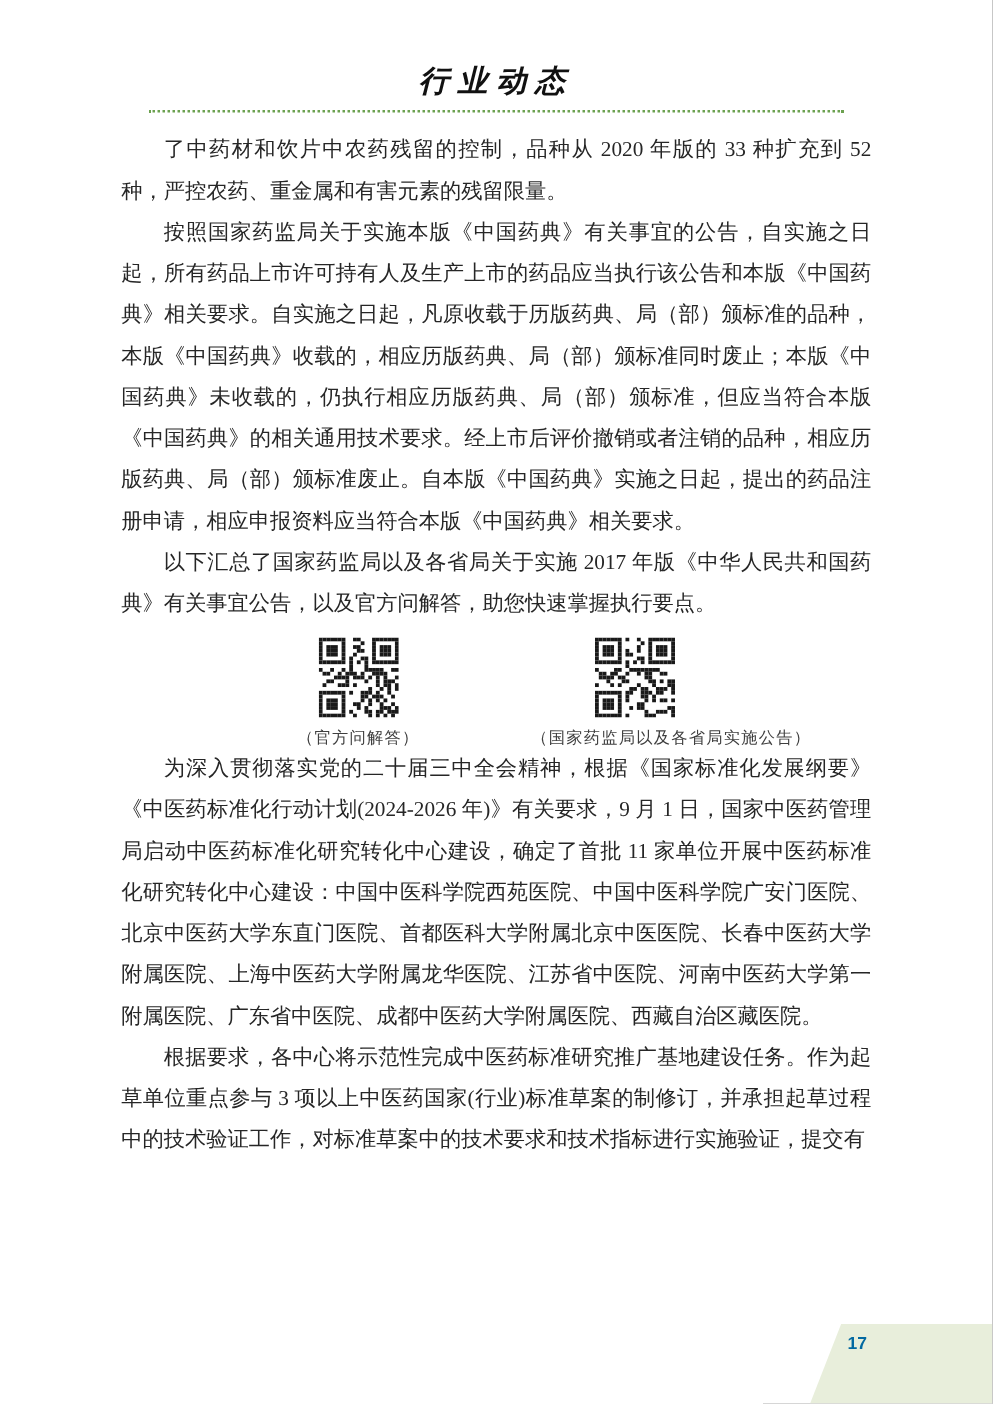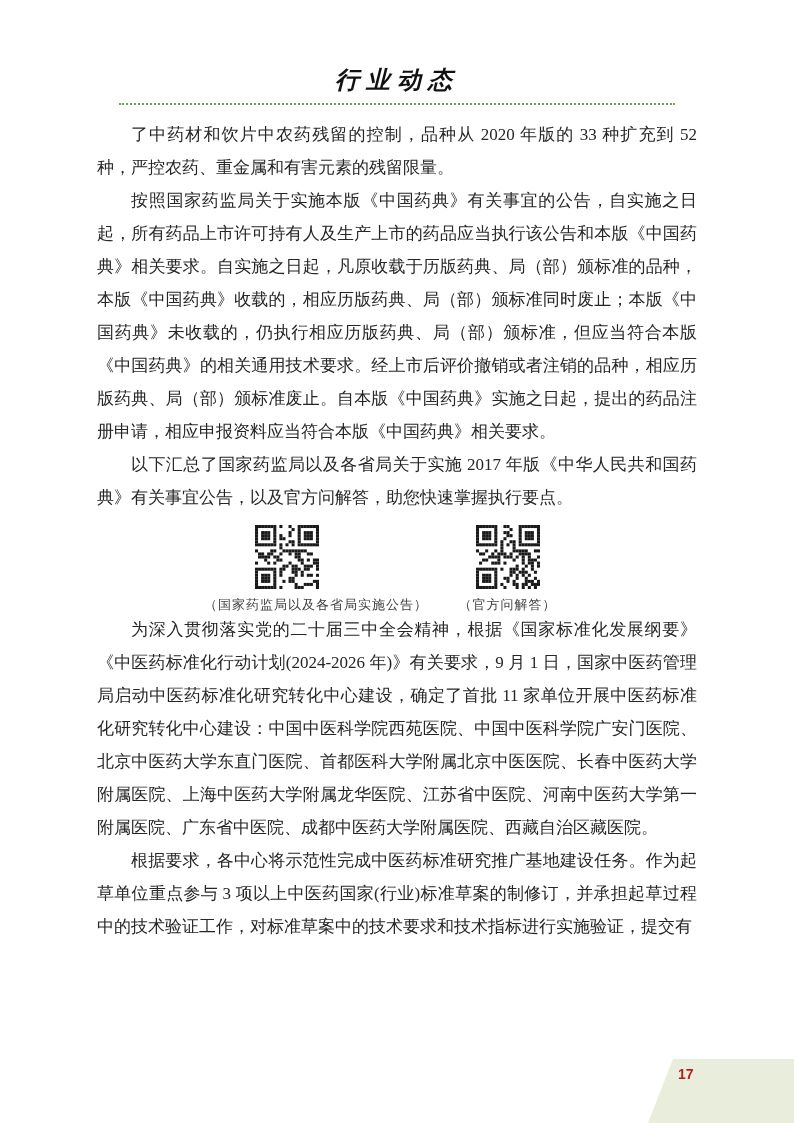--- a/index.html
+++ b/index.html
@@ -5,21 +5,21 @@
   html,body{margin:0;padding:0;background:#9c9c9c;}
   .page{
     position:relative;
     width:794px;height:1123px;
     margin:0 auto;
     background:#ffffff;
     overflow:hidden;
     font-family:"Liberation Serif","DejaVu Serif",serif;
     color:#262626;
   }
-  header{padding-top:63px;}
+  header{padding-top:48px;}
   .page-title{
     margin:0;
     text-align:center;
     font-family:"DejaVu Serif","Liberation Serif",serif;
     font-style:italic;
     font-weight:bold;
     font-size:24px;
     line-height:34px;
     letter-spacing:7px;
     color:#111111;
@@ -72,249 +72,41 @@
     background:#e8eedb;
     -webkit-clip-path:polygon(33px 0,100% 0,100% 100%,8px 100%);
     clip-path:polygon(33px 0,100% 0,100% 100%,8px 100%);
   }
   .page-num{
     position:absolute;
     left:38px;top:7px;
     font-family:"Liberation Sans","DejaVu Sans",sans-serif;
     font-weight:700;
     font-size:14px;
-    color:#b91c1c;
+    color:#0369a1;
   }
 </style>
 </head>
 <body>
 
 <div class="page">
 
   <header>
     <h1 class="page-title">行业动态</h1>
     <div class="header-rule"></div>
   </header>
 
   <main>
 
     <section>
       <p class="body-par">了中药材和饮片中农药残留的控制，品种从 2020 年版的 33 种扩充到 52 种，严控农药、重金属和有害元素的残留限量。</p>
       <p class="body-par">按照国家药监局关于实施本版《中国药典》有关事宜的公告，自实施之日起，所有药品上市许可持有人及生产上市的药品应当执行该公告和本版《中国药典》相关要求。自实施之日起，凡原收载于历版药典、局（部）颁标准的品种，本版《中国药典》收载的，相应历版药典、局（部）颁标准同时废止；本版《中国药典》未收载的，仍执行相应历版药典、局（部）颁标准，但应当符合本版《中国药典》的相关通用技术要求。经上市后评价撤销或者注销的品种，相应历版药典、局（部）颁标准废止。自本版《中国药典》实施之日起，提出的药品注册申请，相应申报资料应当符合本版《中国药典》相关要求。</p>
       <p class="body-par">以下汇总了国家药监局以及各省局关于实施 2017 年版《中华人民共和国药典》有关事宜公告，以及官方问解答，助您快速掌握执行要点。</p>
 
       <div class="qr-row">
-        <figure class="qr-fig">
-          <div class="qr-box">
-              <svg xmlns="http://www.w3.org/2000/svg" width="64" height="64" viewBox="0 0 63 63">
-                <rect width="63" height="63" fill="#ffffff"></rect>
-                <rect x="0" y="0" width="3" height="3" fill="#191919"></rect>
-                <rect x="3" y="0" width="3" height="3" fill="#191919"></rect>
-                <rect x="6" y="0" width="3" height="3" fill="#191919"></rect>
-                <rect x="9" y="0" width="3" height="3" fill="#191919"></rect>
-                <rect x="12" y="0" width="3" height="3" fill="#191919"></rect>
-                <rect x="15" y="0" width="3" height="3" fill="#191919"></rect>
-                <rect x="18" y="0" width="3" height="3" fill="#191919"></rect>
-                <rect x="24" y="0" width="3" height="3" fill="#191919"></rect>
-                <rect x="33" y="0" width="3" height="3" fill="#191919"></rect>
-                <rect x="42" y="0" width="3" height="3" fill="#191919"></rect>
-                <rect x="45" y="0" width="3" height="3" fill="#191919"></rect>
-                <rect x="48" y="0" width="3" height="3" fill="#191919"></rect>
-                <rect x="51" y="0" width="3" height="3" fill="#191919"></rect>
-                <rect x="54" y="0" width="3" height="3" fill="#191919"></rect>
-                <rect x="57" y="0" width="3" height="3" fill="#191919"></rect>
-                <rect x="60" y="0" width="3" height="3" fill="#191919"></rect>
-                <rect x="0" y="3" width="3" height="3" fill="#191919"></rect>
-                <rect x="18" y="3" width="3" height="3" fill="#191919"></rect>
-                <rect x="36" y="3" width="3" height="3" fill="#191919"></rect>
-                <rect x="42" y="3" width="3" height="3" fill="#191919"></rect>
-                <rect x="60" y="3" width="3" height="3" fill="#191919"></rect>
-                <rect x="0" y="6" width="3" height="3" fill="#191919"></rect>
-                <rect x="6" y="6" width="3" height="3" fill="#191919"></rect>
-                <rect x="9" y="6" width="3" height="3" fill="#191919"></rect>
-                <rect x="12" y="6" width="3" height="3" fill="#191919"></rect>
-                <rect x="18" y="6" width="3" height="3" fill="#191919"></rect>
-                <rect x="33" y="6" width="3" height="3" fill="#191919"></rect>
-                <rect x="42" y="6" width="3" height="3" fill="#191919"></rect>
-                <rect x="48" y="6" width="3" height="3" fill="#191919"></rect>
-                <rect x="51" y="6" width="3" height="3" fill="#191919"></rect>
-                <rect x="54" y="6" width="3" height="3" fill="#191919"></rect>
-                <rect x="60" y="6" width="3" height="3" fill="#191919"></rect>
-                <rect x="0" y="9" width="3" height="3" fill="#191919"></rect>
-                <rect x="6" y="9" width="3" height="3" fill="#191919"></rect>
-                <rect x="9" y="9" width="3" height="3" fill="#191919"></rect>
-                <rect x="12" y="9" width="3" height="3" fill="#191919"></rect>
-                <rect x="18" y="9" width="3" height="3" fill="#191919"></rect>
-                <rect x="24" y="9" width="3" height="3" fill="#191919"></rect>
-                <rect x="33" y="9" width="3" height="3" fill="#191919"></rect>
-                <rect x="42" y="9" width="3" height="3" fill="#191919"></rect>
-                <rect x="48" y="9" width="3" height="3" fill="#191919"></rect>
-                <rect x="51" y="9" width="3" height="3" fill="#191919"></rect>
-                <rect x="54" y="9" width="3" height="3" fill="#191919"></rect>
-                <rect x="60" y="9" width="3" height="3" fill="#191919"></rect>
-                <rect x="0" y="12" width="3" height="3" fill="#191919"></rect>
-                <rect x="6" y="12" width="3" height="3" fill="#191919"></rect>
-                <rect x="9" y="12" width="3" height="3" fill="#191919"></rect>
-                <rect x="12" y="12" width="3" height="3" fill="#191919"></rect>
-                <rect x="18" y="12" width="3" height="3" fill="#191919"></rect>
-                <rect x="24" y="12" width="3" height="3" fill="#191919"></rect>
-                <rect x="27" y="12" width="3" height="3" fill="#191919"></rect>
-                <rect x="42" y="12" width="3" height="3" fill="#191919"></rect>
-                <rect x="48" y="12" width="3" height="3" fill="#191919"></rect>
-                <rect x="51" y="12" width="3" height="3" fill="#191919"></rect>
-                <rect x="54" y="12" width="3" height="3" fill="#191919"></rect>
-                <rect x="60" y="12" width="3" height="3" fill="#191919"></rect>
-                <rect x="0" y="15" width="3" height="3" fill="#191919"></rect>
-                <rect x="18" y="15" width="3" height="3" fill="#191919"></rect>
-                <rect x="33" y="15" width="3" height="3" fill="#191919"></rect>
-                <rect x="36" y="15" width="3" height="3" fill="#191919"></rect>
-                <rect x="42" y="15" width="3" height="3" fill="#191919"></rect>
-                <rect x="60" y="15" width="3" height="3" fill="#191919"></rect>
-                <rect x="0" y="18" width="3" height="3" fill="#191919"></rect>
-                <rect x="3" y="18" width="3" height="3" fill="#191919"></rect>
-                <rect x="6" y="18" width="3" height="3" fill="#191919"></rect>
-                <rect x="9" y="18" width="3" height="3" fill="#191919"></rect>
-                <rect x="12" y="18" width="3" height="3" fill="#191919"></rect>
-                <rect x="15" y="18" width="3" height="3" fill="#191919"></rect>
-                <rect x="18" y="18" width="3" height="3" fill="#191919"></rect>
-                <rect x="24" y="18" width="3" height="3" fill="#191919"></rect>
-                <rect x="30" y="18" width="3" height="3" fill="#191919"></rect>
-                <rect x="36" y="18" width="3" height="3" fill="#191919"></rect>
-                <rect x="42" y="18" width="3" height="3" fill="#191919"></rect>
-                <rect x="45" y="18" width="3" height="3" fill="#191919"></rect>
-                <rect x="48" y="18" width="3" height="3" fill="#191919"></rect>
-                <rect x="51" y="18" width="3" height="3" fill="#191919"></rect>
-                <rect x="54" y="18" width="3" height="3" fill="#191919"></rect>
-                <rect x="57" y="18" width="3" height="3" fill="#191919"></rect>
-                <rect x="60" y="18" width="3" height="3" fill="#191919"></rect>
-                <rect x="24" y="21" width="3" height="3" fill="#191919"></rect>
-                <rect x="0" y="24" width="3" height="3" fill="#191919"></rect>
-                <rect x="15" y="24" width="3" height="3" fill="#191919"></rect>
-                <rect x="18" y="24" width="3" height="3" fill="#191919"></rect>
-                <rect x="27" y="24" width="3" height="3" fill="#191919"></rect>
-                <rect x="30" y="24" width="3" height="3" fill="#191919"></rect>
-                <rect x="33" y="24" width="3" height="3" fill="#191919"></rect>
-                <rect x="36" y="24" width="3" height="3" fill="#191919"></rect>
-                <rect x="39" y="24" width="3" height="3" fill="#191919"></rect>
-                <rect x="42" y="24" width="3" height="3" fill="#191919"></rect>
-                <rect x="45" y="24" width="3" height="3" fill="#191919"></rect>
-                <rect x="48" y="24" width="3" height="3" fill="#191919"></rect>
-                <rect x="3" y="27" width="3" height="3" fill="#191919"></rect>
-                <rect x="6" y="27" width="3" height="3" fill="#191919"></rect>
-                <rect x="12" y="27" width="3" height="3" fill="#191919"></rect>
-                <rect x="15" y="27" width="3" height="3" fill="#191919"></rect>
-                <rect x="24" y="27" width="3" height="3" fill="#191919"></rect>
-                <rect x="33" y="27" width="3" height="3" fill="#191919"></rect>
-                <rect x="39" y="27" width="3" height="3" fill="#191919"></rect>
-                <rect x="42" y="27" width="3" height="3" fill="#191919"></rect>
-                <rect x="51" y="27" width="3" height="3" fill="#191919"></rect>
-                <rect x="54" y="27" width="3" height="3" fill="#191919"></rect>
-                <rect x="3" y="30" width="3" height="3" fill="#191919"></rect>
-                <rect x="6" y="30" width="3" height="3" fill="#191919"></rect>
-                <rect x="9" y="30" width="3" height="3" fill="#191919"></rect>
-                <rect x="12" y="30" width="3" height="3" fill="#191919"></rect>
-                <rect x="18" y="30" width="3" height="3" fill="#191919"></rect>
-                <rect x="21" y="30" width="3" height="3" fill="#191919"></rect>
-                <rect x="39" y="30" width="3" height="3" fill="#191919"></rect>
-                <rect x="42" y="30" width="3" height="3" fill="#191919"></rect>
-                <rect x="9" y="33" width="3" height="3" fill="#191919"></rect>
-                <rect x="21" y="33" width="3" height="3" fill="#191919"></rect>
-                <rect x="24" y="33" width="3" height="3" fill="#191919"></rect>
-                <rect x="42" y="33" width="3" height="3" fill="#191919"></rect>
-                <rect x="45" y="33" width="3" height="3" fill="#191919"></rect>
-                <rect x="51" y="33" width="3" height="3" fill="#191919"></rect>
-                <rect x="57" y="33" width="3" height="3" fill="#191919"></rect>
-                <rect x="60" y="33" width="3" height="3" fill="#191919"></rect>
-                <rect x="0" y="36" width="3" height="3" fill="#191919"></rect>
-                <rect x="12" y="36" width="3" height="3" fill="#191919"></rect>
-                <rect x="18" y="36" width="3" height="3" fill="#191919"></rect>
-                <rect x="33" y="36" width="3" height="3" fill="#191919"></rect>
-                <rect x="45" y="36" width="3" height="3" fill="#191919"></rect>
-                <rect x="57" y="36" width="3" height="3" fill="#191919"></rect>
-                <rect x="60" y="36" width="3" height="3" fill="#191919"></rect>
-                <rect x="27" y="39" width="3" height="3" fill="#191919"></rect>
-                <rect x="30" y="39" width="3" height="3" fill="#191919"></rect>
-                <rect x="36" y="39" width="3" height="3" fill="#191919"></rect>
-                <rect x="39" y="39" width="3" height="3" fill="#191919"></rect>
-                <rect x="48" y="39" width="3" height="3" fill="#191919"></rect>
-                <rect x="51" y="39" width="3" height="3" fill="#191919"></rect>
-                <rect x="54" y="39" width="3" height="3" fill="#191919"></rect>
-                <rect x="60" y="39" width="3" height="3" fill="#191919"></rect>
-                <rect x="0" y="42" width="3" height="3" fill="#191919"></rect>
-                <rect x="3" y="42" width="3" height="3" fill="#191919"></rect>
-                <rect x="6" y="42" width="3" height="3" fill="#191919"></rect>
-                <rect x="9" y="42" width="3" height="3" fill="#191919"></rect>
-                <rect x="12" y="42" width="3" height="3" fill="#191919"></rect>
-                <rect x="15" y="42" width="3" height="3" fill="#191919"></rect>
-                <rect x="18" y="42" width="3" height="3" fill="#191919"></rect>
-                <rect x="24" y="42" width="3" height="3" fill="#191919"></rect>
-                <rect x="27" y="42" width="3" height="3" fill="#191919"></rect>
-                <rect x="36" y="42" width="3" height="3" fill="#191919"></rect>
-                <rect x="39" y="42" width="3" height="3" fill="#191919"></rect>
-                <rect x="42" y="42" width="3" height="3" fill="#191919"></rect>
-                <rect x="48" y="42" width="3" height="3" fill="#191919"></rect>
-                <rect x="51" y="42" width="3" height="3" fill="#191919"></rect>
-                <rect x="60" y="42" width="3" height="3" fill="#191919"></rect>
-                <rect x="0" y="45" width="3" height="3" fill="#191919"></rect>
-                <rect x="18" y="45" width="3" height="3" fill="#191919"></rect>
-                <rect x="24" y="45" width="3" height="3" fill="#191919"></rect>
-                <rect x="36" y="45" width="3" height="3" fill="#191919"></rect>
-                <rect x="39" y="45" width="3" height="3" fill="#191919"></rect>
-                <rect x="45" y="45" width="3" height="3" fill="#191919"></rect>
-                <rect x="0" y="48" width="3" height="3" fill="#191919"></rect>
-                <rect x="6" y="48" width="3" height="3" fill="#191919"></rect>
-                <rect x="9" y="48" width="3" height="3" fill="#191919"></rect>
-                <rect x="12" y="48" width="3" height="3" fill="#191919"></rect>
-                <rect x="18" y="48" width="3" height="3" fill="#191919"></rect>
-                <rect x="24" y="48" width="3" height="3" fill="#191919"></rect>
-                <rect x="39" y="48" width="3" height="3" fill="#191919"></rect>
-                <rect x="45" y="48" width="3" height="3" fill="#191919"></rect>
-                <rect x="51" y="48" width="3" height="3" fill="#191919"></rect>
-                <rect x="54" y="48" width="3" height="3" fill="#191919"></rect>
-                <rect x="60" y="48" width="3" height="3" fill="#191919"></rect>
-                <rect x="0" y="51" width="3" height="3" fill="#191919"></rect>
-                <rect x="6" y="51" width="3" height="3" fill="#191919"></rect>
-                <rect x="9" y="51" width="3" height="3" fill="#191919"></rect>
-                <rect x="12" y="51" width="3" height="3" fill="#191919"></rect>
-                <rect x="18" y="51" width="3" height="3" fill="#191919"></rect>
-                <rect x="33" y="51" width="3" height="3" fill="#191919"></rect>
-                <rect x="36" y="51" width="3" height="3" fill="#191919"></rect>
-                <rect x="0" y="54" width="3" height="3" fill="#191919"></rect>
-                <rect x="6" y="54" width="3" height="3" fill="#191919"></rect>
-                <rect x="9" y="54" width="3" height="3" fill="#191919"></rect>
-                <rect x="12" y="54" width="3" height="3" fill="#191919"></rect>
-                <rect x="18" y="54" width="3" height="3" fill="#191919"></rect>
-                <rect x="27" y="54" width="3" height="3" fill="#191919"></rect>
-                <rect x="33" y="54" width="3" height="3" fill="#191919"></rect>
-                <rect x="36" y="54" width="3" height="3" fill="#191919"></rect>
-                <rect x="57" y="54" width="3" height="3" fill="#191919"></rect>
-                <rect x="60" y="54" width="3" height="3" fill="#191919"></rect>
-                <rect x="0" y="57" width="3" height="3" fill="#191919"></rect>
-                <rect x="18" y="57" width="3" height="3" fill="#191919"></rect>
-                <rect x="39" y="57" width="3" height="3" fill="#191919"></rect>
-                <rect x="48" y="57" width="3" height="3" fill="#191919"></rect>
-                <rect x="51" y="57" width="3" height="3" fill="#191919"></rect>
-                <rect x="54" y="57" width="3" height="3" fill="#191919"></rect>
-                <rect x="60" y="57" width="3" height="3" fill="#191919"></rect>
-                <rect x="0" y="60" width="3" height="3" fill="#191919"></rect>
-                <rect x="3" y="60" width="3" height="3" fill="#191919"></rect>
-                <rect x="6" y="60" width="3" height="3" fill="#191919"></rect>
-                <rect x="9" y="60" width="3" height="3" fill="#191919"></rect>
-                <rect x="12" y="60" width="3" height="3" fill="#191919"></rect>
-                <rect x="15" y="60" width="3" height="3" fill="#191919"></rect>
-                <rect x="18" y="60" width="3" height="3" fill="#191919"></rect>
-                <rect x="24" y="60" width="3" height="3" fill="#191919"></rect>
-                <rect x="39" y="60" width="3" height="3" fill="#191919"></rect>
-                <rect x="42" y="60" width="3" height="3" fill="#191919"></rect>
-                <rect x="45" y="60" width="3" height="3" fill="#191919"></rect>
-                <rect x="60" y="60" width="3" height="3" fill="#191919"></rect>
-              </svg>
-            </div>
-          <figcaption class="qr-cap">（国家药监局以及各省局实施公告）</figcaption>
-        </figure>
         <figure class="qr-fig">
           <div class="qr-box">
               <svg xmlns="http://www.w3.org/2000/svg" width="64" height="64" viewBox="0 0 63 63">
                 <rect width="63" height="63" fill="#ffffff"></rect>
                 <rect x="0" y="0" width="3" height="3" fill="#191919"></rect>
                 <rect x="3" y="0" width="3" height="3" fill="#191919"></rect>
                 <rect x="6" y="0" width="3" height="3" fill="#191919"></rect>
                 <rect x="9" y="0" width="3" height="3" fill="#191919"></rect>
                 <rect x="12" y="0" width="3" height="3" fill="#191919"></rect>
                 <rect x="15" y="0" width="3" height="3" fill="#191919"></rect>
@@ -518,20 +310,228 @@
                 <rect x="18" y="60" width="3" height="3" fill="#191919"></rect>
                 <rect x="27" y="60" width="3" height="3" fill="#191919"></rect>
                 <rect x="39" y="60" width="3" height="3" fill="#191919"></rect>
                 <rect x="45" y="60" width="3" height="3" fill="#191919"></rect>
                 <rect x="51" y="60" width="3" height="3" fill="#191919"></rect>
                 <rect x="57" y="60" width="3" height="3" fill="#191919"></rect>
               </svg>
             </div>
           <figcaption class="qr-cap">（官方问解答）</figcaption>
         </figure>
+        <figure class="qr-fig">
+          <div class="qr-box">
+              <svg xmlns="http://www.w3.org/2000/svg" width="64" height="64" viewBox="0 0 63 63">
+                <rect width="63" height="63" fill="#ffffff"></rect>
+                <rect x="0" y="0" width="3" height="3" fill="#191919"></rect>
+                <rect x="3" y="0" width="3" height="3" fill="#191919"></rect>
+                <rect x="6" y="0" width="3" height="3" fill="#191919"></rect>
+                <rect x="9" y="0" width="3" height="3" fill="#191919"></rect>
+                <rect x="12" y="0" width="3" height="3" fill="#191919"></rect>
+                <rect x="15" y="0" width="3" height="3" fill="#191919"></rect>
+                <rect x="18" y="0" width="3" height="3" fill="#191919"></rect>
+                <rect x="24" y="0" width="3" height="3" fill="#191919"></rect>
+                <rect x="33" y="0" width="3" height="3" fill="#191919"></rect>
+                <rect x="42" y="0" width="3" height="3" fill="#191919"></rect>
+                <rect x="45" y="0" width="3" height="3" fill="#191919"></rect>
+                <rect x="48" y="0" width="3" height="3" fill="#191919"></rect>
+                <rect x="51" y="0" width="3" height="3" fill="#191919"></rect>
+                <rect x="54" y="0" width="3" height="3" fill="#191919"></rect>
+                <rect x="57" y="0" width="3" height="3" fill="#191919"></rect>
+                <rect x="60" y="0" width="3" height="3" fill="#191919"></rect>
+                <rect x="0" y="3" width="3" height="3" fill="#191919"></rect>
+                <rect x="18" y="3" width="3" height="3" fill="#191919"></rect>
+                <rect x="36" y="3" width="3" height="3" fill="#191919"></rect>
+                <rect x="42" y="3" width="3" height="3" fill="#191919"></rect>
+                <rect x="60" y="3" width="3" height="3" fill="#191919"></rect>
+                <rect x="0" y="6" width="3" height="3" fill="#191919"></rect>
+                <rect x="6" y="6" width="3" height="3" fill="#191919"></rect>
+                <rect x="9" y="6" width="3" height="3" fill="#191919"></rect>
+                <rect x="12" y="6" width="3" height="3" fill="#191919"></rect>
+                <rect x="18" y="6" width="3" height="3" fill="#191919"></rect>
+                <rect x="33" y="6" width="3" height="3" fill="#191919"></rect>
+                <rect x="42" y="6" width="3" height="3" fill="#191919"></rect>
+                <rect x="48" y="6" width="3" height="3" fill="#191919"></rect>
+                <rect x="51" y="6" width="3" height="3" fill="#191919"></rect>
+                <rect x="54" y="6" width="3" height="3" fill="#191919"></rect>
+                <rect x="60" y="6" width="3" height="3" fill="#191919"></rect>
+                <rect x="0" y="9" width="3" height="3" fill="#191919"></rect>
+                <rect x="6" y="9" width="3" height="3" fill="#191919"></rect>
+                <rect x="9" y="9" width="3" height="3" fill="#191919"></rect>
+                <rect x="12" y="9" width="3" height="3" fill="#191919"></rect>
+                <rect x="18" y="9" width="3" height="3" fill="#191919"></rect>
+                <rect x="24" y="9" width="3" height="3" fill="#191919"></rect>
+                <rect x="33" y="9" width="3" height="3" fill="#191919"></rect>
+                <rect x="42" y="9" width="3" height="3" fill="#191919"></rect>
+                <rect x="48" y="9" width="3" height="3" fill="#191919"></rect>
+                <rect x="51" y="9" width="3" height="3" fill="#191919"></rect>
+                <rect x="54" y="9" width="3" height="3" fill="#191919"></rect>
+                <rect x="60" y="9" width="3" height="3" fill="#191919"></rect>
+                <rect x="0" y="12" width="3" height="3" fill="#191919"></rect>
+                <rect x="6" y="12" width="3" height="3" fill="#191919"></rect>
+                <rect x="9" y="12" width="3" height="3" fill="#191919"></rect>
+                <rect x="12" y="12" width="3" height="3" fill="#191919"></rect>
+                <rect x="18" y="12" width="3" height="3" fill="#191919"></rect>
+                <rect x="24" y="12" width="3" height="3" fill="#191919"></rect>
+                <rect x="27" y="12" width="3" height="3" fill="#191919"></rect>
+                <rect x="42" y="12" width="3" height="3" fill="#191919"></rect>
+                <rect x="48" y="12" width="3" height="3" fill="#191919"></rect>
+                <rect x="51" y="12" width="3" height="3" fill="#191919"></rect>
+                <rect x="54" y="12" width="3" height="3" fill="#191919"></rect>
+                <rect x="60" y="12" width="3" height="3" fill="#191919"></rect>
+                <rect x="0" y="15" width="3" height="3" fill="#191919"></rect>
+                <rect x="18" y="15" width="3" height="3" fill="#191919"></rect>
+                <rect x="33" y="15" width="3" height="3" fill="#191919"></rect>
+                <rect x="36" y="15" width="3" height="3" fill="#191919"></rect>
+                <rect x="42" y="15" width="3" height="3" fill="#191919"></rect>
+                <rect x="60" y="15" width="3" height="3" fill="#191919"></rect>
+                <rect x="0" y="18" width="3" height="3" fill="#191919"></rect>
+                <rect x="3" y="18" width="3" height="3" fill="#191919"></rect>
+                <rect x="6" y="18" width="3" height="3" fill="#191919"></rect>
+                <rect x="9" y="18" width="3" height="3" fill="#191919"></rect>
+                <rect x="12" y="18" width="3" height="3" fill="#191919"></rect>
+                <rect x="15" y="18" width="3" height="3" fill="#191919"></rect>
+                <rect x="18" y="18" width="3" height="3" fill="#191919"></rect>
+                <rect x="24" y="18" width="3" height="3" fill="#191919"></rect>
+                <rect x="30" y="18" width="3" height="3" fill="#191919"></rect>
+                <rect x="36" y="18" width="3" height="3" fill="#191919"></rect>
+                <rect x="42" y="18" width="3" height="3" fill="#191919"></rect>
+                <rect x="45" y="18" width="3" height="3" fill="#191919"></rect>
+                <rect x="48" y="18" width="3" height="3" fill="#191919"></rect>
+                <rect x="51" y="18" width="3" height="3" fill="#191919"></rect>
+                <rect x="54" y="18" width="3" height="3" fill="#191919"></rect>
+                <rect x="57" y="18" width="3" height="3" fill="#191919"></rect>
+                <rect x="60" y="18" width="3" height="3" fill="#191919"></rect>
+                <rect x="24" y="21" width="3" height="3" fill="#191919"></rect>
+                <rect x="0" y="24" width="3" height="3" fill="#191919"></rect>
+                <rect x="15" y="24" width="3" height="3" fill="#191919"></rect>
+                <rect x="18" y="24" width="3" height="3" fill="#191919"></rect>
+                <rect x="27" y="24" width="3" height="3" fill="#191919"></rect>
+                <rect x="30" y="24" width="3" height="3" fill="#191919"></rect>
+                <rect x="33" y="24" width="3" height="3" fill="#191919"></rect>
+                <rect x="36" y="24" width="3" height="3" fill="#191919"></rect>
+                <rect x="39" y="24" width="3" height="3" fill="#191919"></rect>
+                <rect x="42" y="24" width="3" height="3" fill="#191919"></rect>
+                <rect x="45" y="24" width="3" height="3" fill="#191919"></rect>
+                <rect x="48" y="24" width="3" height="3" fill="#191919"></rect>
+                <rect x="3" y="27" width="3" height="3" fill="#191919"></rect>
+                <rect x="6" y="27" width="3" height="3" fill="#191919"></rect>
+                <rect x="12" y="27" width="3" height="3" fill="#191919"></rect>
+                <rect x="15" y="27" width="3" height="3" fill="#191919"></rect>
+                <rect x="24" y="27" width="3" height="3" fill="#191919"></rect>
+                <rect x="33" y="27" width="3" height="3" fill="#191919"></rect>
+                <rect x="39" y="27" width="3" height="3" fill="#191919"></rect>
+                <rect x="42" y="27" width="3" height="3" fill="#191919"></rect>
+                <rect x="51" y="27" width="3" height="3" fill="#191919"></rect>
+                <rect x="54" y="27" width="3" height="3" fill="#191919"></rect>
+                <rect x="3" y="30" width="3" height="3" fill="#191919"></rect>
+                <rect x="6" y="30" width="3" height="3" fill="#191919"></rect>
+                <rect x="9" y="30" width="3" height="3" fill="#191919"></rect>
+                <rect x="12" y="30" width="3" height="3" fill="#191919"></rect>
+                <rect x="18" y="30" width="3" height="3" fill="#191919"></rect>
+                <rect x="21" y="30" width="3" height="3" fill="#191919"></rect>
+                <rect x="39" y="30" width="3" height="3" fill="#191919"></rect>
+                <rect x="42" y="30" width="3" height="3" fill="#191919"></rect>
+                <rect x="9" y="33" width="3" height="3" fill="#191919"></rect>
+                <rect x="21" y="33" width="3" height="3" fill="#191919"></rect>
+                <rect x="24" y="33" width="3" height="3" fill="#191919"></rect>
+                <rect x="42" y="33" width="3" height="3" fill="#191919"></rect>
+                <rect x="45" y="33" width="3" height="3" fill="#191919"></rect>
+                <rect x="51" y="33" width="3" height="3" fill="#191919"></rect>
+                <rect x="57" y="33" width="3" height="3" fill="#191919"></rect>
+                <rect x="60" y="33" width="3" height="3" fill="#191919"></rect>
+                <rect x="0" y="36" width="3" height="3" fill="#191919"></rect>
+                <rect x="12" y="36" width="3" height="3" fill="#191919"></rect>
+                <rect x="18" y="36" width="3" height="3" fill="#191919"></rect>
+                <rect x="33" y="36" width="3" height="3" fill="#191919"></rect>
+                <rect x="45" y="36" width="3" height="3" fill="#191919"></rect>
+                <rect x="57" y="36" width="3" height="3" fill="#191919"></rect>
+                <rect x="60" y="36" width="3" height="3" fill="#191919"></rect>
+                <rect x="27" y="39" width="3" height="3" fill="#191919"></rect>
+                <rect x="30" y="39" width="3" height="3" fill="#191919"></rect>
+                <rect x="36" y="39" width="3" height="3" fill="#191919"></rect>
+                <rect x="39" y="39" width="3" height="3" fill="#191919"></rect>
+                <rect x="48" y="39" width="3" height="3" fill="#191919"></rect>
+                <rect x="51" y="39" width="3" height="3" fill="#191919"></rect>
+                <rect x="54" y="39" width="3" height="3" fill="#191919"></rect>
+                <rect x="60" y="39" width="3" height="3" fill="#191919"></rect>
+                <rect x="0" y="42" width="3" height="3" fill="#191919"></rect>
+                <rect x="3" y="42" width="3" height="3" fill="#191919"></rect>
+                <rect x="6" y="42" width="3" height="3" fill="#191919"></rect>
+                <rect x="9" y="42" width="3" height="3" fill="#191919"></rect>
+                <rect x="12" y="42" width="3" height="3" fill="#191919"></rect>
+                <rect x="15" y="42" width="3" height="3" fill="#191919"></rect>
+                <rect x="18" y="42" width="3" height="3" fill="#191919"></rect>
+                <rect x="24" y="42" width="3" height="3" fill="#191919"></rect>
+                <rect x="27" y="42" width="3" height="3" fill="#191919"></rect>
+                <rect x="36" y="42" width="3" height="3" fill="#191919"></rect>
+                <rect x="39" y="42" width="3" height="3" fill="#191919"></rect>
+                <rect x="42" y="42" width="3" height="3" fill="#191919"></rect>
+                <rect x="48" y="42" width="3" height="3" fill="#191919"></rect>
+                <rect x="51" y="42" width="3" height="3" fill="#191919"></rect>
+                <rect x="60" y="42" width="3" height="3" fill="#191919"></rect>
+                <rect x="0" y="45" width="3" height="3" fill="#191919"></rect>
+                <rect x="18" y="45" width="3" height="3" fill="#191919"></rect>
+                <rect x="24" y="45" width="3" height="3" fill="#191919"></rect>
+                <rect x="36" y="45" width="3" height="3" fill="#191919"></rect>
+                <rect x="39" y="45" width="3" height="3" fill="#191919"></rect>
+                <rect x="45" y="45" width="3" height="3" fill="#191919"></rect>
+                <rect x="0" y="48" width="3" height="3" fill="#191919"></rect>
+                <rect x="6" y="48" width="3" height="3" fill="#191919"></rect>
+                <rect x="9" y="48" width="3" height="3" fill="#191919"></rect>
+                <rect x="12" y="48" width="3" height="3" fill="#191919"></rect>
+                <rect x="18" y="48" width="3" height="3" fill="#191919"></rect>
+                <rect x="24" y="48" width="3" height="3" fill="#191919"></rect>
+                <rect x="39" y="48" width="3" height="3" fill="#191919"></rect>
+                <rect x="45" y="48" width="3" height="3" fill="#191919"></rect>
+                <rect x="51" y="48" width="3" height="3" fill="#191919"></rect>
+                <rect x="54" y="48" width="3" height="3" fill="#191919"></rect>
+                <rect x="60" y="48" width="3" height="3" fill="#191919"></rect>
+                <rect x="0" y="51" width="3" height="3" fill="#191919"></rect>
+                <rect x="6" y="51" width="3" height="3" fill="#191919"></rect>
+                <rect x="9" y="51" width="3" height="3" fill="#191919"></rect>
+                <rect x="12" y="51" width="3" height="3" fill="#191919"></rect>
+                <rect x="18" y="51" width="3" height="3" fill="#191919"></rect>
+                <rect x="33" y="51" width="3" height="3" fill="#191919"></rect>
+                <rect x="36" y="51" width="3" height="3" fill="#191919"></rect>
+                <rect x="0" y="54" width="3" height="3" fill="#191919"></rect>
+                <rect x="6" y="54" width="3" height="3" fill="#191919"></rect>
+                <rect x="9" y="54" width="3" height="3" fill="#191919"></rect>
+                <rect x="12" y="54" width="3" height="3" fill="#191919"></rect>
+                <rect x="18" y="54" width="3" height="3" fill="#191919"></rect>
+                <rect x="27" y="54" width="3" height="3" fill="#191919"></rect>
+                <rect x="33" y="54" width="3" height="3" fill="#191919"></rect>
+                <rect x="36" y="54" width="3" height="3" fill="#191919"></rect>
+                <rect x="57" y="54" width="3" height="3" fill="#191919"></rect>
+                <rect x="60" y="54" width="3" height="3" fill="#191919"></rect>
+                <rect x="0" y="57" width="3" height="3" fill="#191919"></rect>
+                <rect x="18" y="57" width="3" height="3" fill="#191919"></rect>
+                <rect x="39" y="57" width="3" height="3" fill="#191919"></rect>
+                <rect x="48" y="57" width="3" height="3" fill="#191919"></rect>
+                <rect x="51" y="57" width="3" height="3" fill="#191919"></rect>
+                <rect x="54" y="57" width="3" height="3" fill="#191919"></rect>
+                <rect x="60" y="57" width="3" height="3" fill="#191919"></rect>
+                <rect x="0" y="60" width="3" height="3" fill="#191919"></rect>
+                <rect x="3" y="60" width="3" height="3" fill="#191919"></rect>
+                <rect x="6" y="60" width="3" height="3" fill="#191919"></rect>
+                <rect x="9" y="60" width="3" height="3" fill="#191919"></rect>
+                <rect x="12" y="60" width="3" height="3" fill="#191919"></rect>
+                <rect x="15" y="60" width="3" height="3" fill="#191919"></rect>
+                <rect x="18" y="60" width="3" height="3" fill="#191919"></rect>
+                <rect x="24" y="60" width="3" height="3" fill="#191919"></rect>
+                <rect x="39" y="60" width="3" height="3" fill="#191919"></rect>
+                <rect x="42" y="60" width="3" height="3" fill="#191919"></rect>
+                <rect x="45" y="60" width="3" height="3" fill="#191919"></rect>
+                <rect x="60" y="60" width="3" height="3" fill="#191919"></rect>
+              </svg>
+            </div>
+          <figcaption class="qr-cap">（国家药监局以及各省局实施公告）</figcaption>
+        </figure>
       </div>
     </section>
 
     <section>
       <p class="body-par">为深入贯彻落实党的二十届三中全会精神，根据《国家标准化发展纲要》《中医药标准化行动计划(2024-2026 年)》有关要求，9 月 1 日，国家中医药管理局启动中医药标准化研究转化中心建设，确定了首批 11 家单位开展中医药标准化研究转化中心建设：中国中医科学院西苑医院、中国中医科学院广安门医院、北京中医药大学东直门医院、首都医科大学附属北京中医医院、长春中医药大学附属医院、上海中医药大学附属龙华医院、江苏省中医院、河南中医药大学第一附属医院、广东省中医院、成都中医药大学附属医院、西藏自治区藏医院。</p>
       <p class="body-par">根据要求，各中心将示范性完成中医药标准研究推广基地建设任务。作为起草单位重点参与 3 项以上中医药国家(行业)标准草案的制修订，并承担起草过程中的技术验证工作，对标准草案中的技术要求和技术指标进行实施验证，提交有</p>
     </section>
 
   </main>
 

